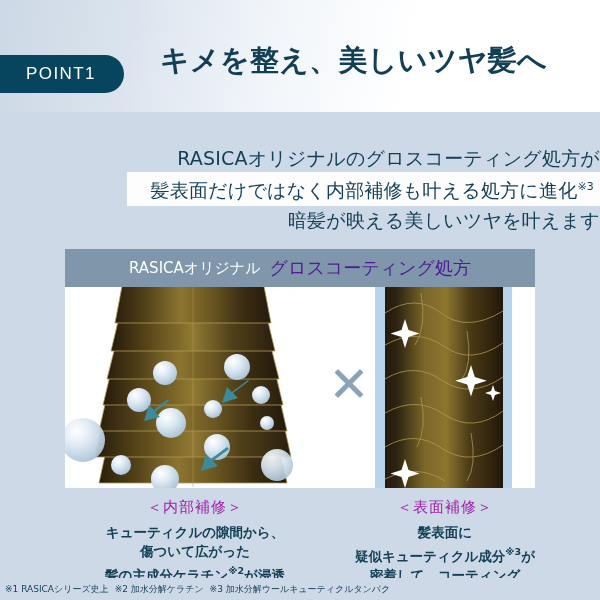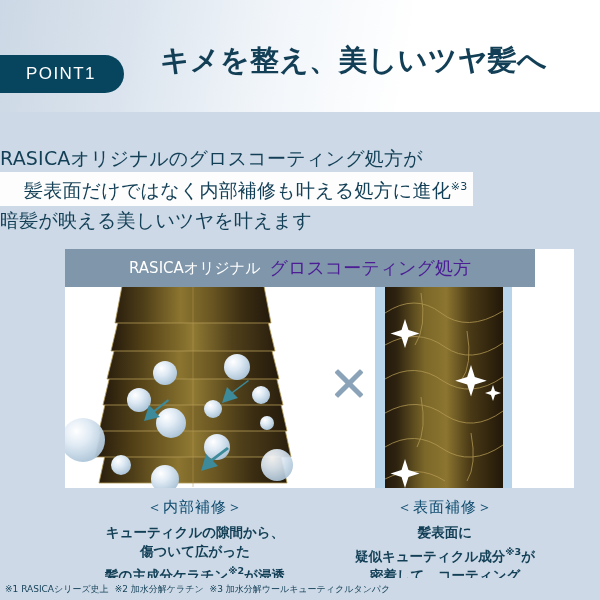--- a/index.html
+++ b/index.html
@@ -32,33 +32,32 @@
   .head-l1 .sup{font-size:12px;vertical-align:super;}
   .head-l2{
     font-size:29px;color:#123f56;font-weight:bold;letter-spacing:0.3px;
     line-height:36px;margin-top:4px;
     font-family:"DejaVu Sans",sans-serif;white-space:nowrap;
   }
 
   
   .body-area{position:absolute;left:0;top:128px;width:600px;height:450px;background:#cdd9e6;}
 
-  .lead{position:absolute;left:0;top:16px;width:600px;text-align:left;}
+  .lead{position:absolute;left:0;top:16px;width:600px;text-align:right;}
   .lead-line{
     font-size:19px;color:#123f56;line-height:28px;letter-spacing:0.2px;
     font-family:"DejaVu Sans",sans-serif;white-space:nowrap;
   }
   .lead-line.hl{display:inline-block;background:#fdfdfd;padding:1px 6px 2px 24px;}
   .lead-line .sup{font-size:11px;vertical-align:super;}
 
   
   .panel{
     position:absolute;left:65px;top:121px;width:470px;height:239px;
     background:#ffffff;
-    padding-left:39px;
   }
   .panel-head{
     position:absolute;left:0;top:0;width:470px;height:38px;
     background:#7f96ab;display:flex;align-items:center;justify-content:center;
   }
   .panel-head .ph1{font-size:15px;color:#ffffff;font-family:"DejaVu Sans",sans-serif;}
   .panel-head .ph2{font-size:18px;color:#4c1d95;font-family:"DejaVu Sans",sans-serif;margin-left:9px;}
 
   .panel-body{position:absolute;left:0;top:38px;width:470px;height:201px;overflow:hidden;}
 
@@ -73,21 +72,21 @@
   }
   .xmark:before{transform:rotate(45deg);}
   .xmark:after{transform:rotate(-45deg);}
 
   
   .caps{position:absolute;left:0;top:368px;width:600px;}
   .cap-col{position:absolute;text-align:center;}
   .cap-left{left:60px;top:0;width:270px;}
   .cap-right{left:330px;top:0;width:230px;}
   .cap-title{
-    font-size:15px;color:#0c4a6e;letter-spacing:1px;line-height:22px;
+    font-size:15px;color:#a21caf;letter-spacing:1px;line-height:22px;
     font-family:"DejaVu Sans",sans-serif;
   }
   .cap-text{
     font-size:13.5px;color:#123f56;font-weight:bold;line-height:19px;
     font-family:"DejaVu Sans",sans-serif;margin-top:5px;
   }
   .cap-text .sup{font-size:9.5px;vertical-align:super;}
 
   
   .footnotes{

